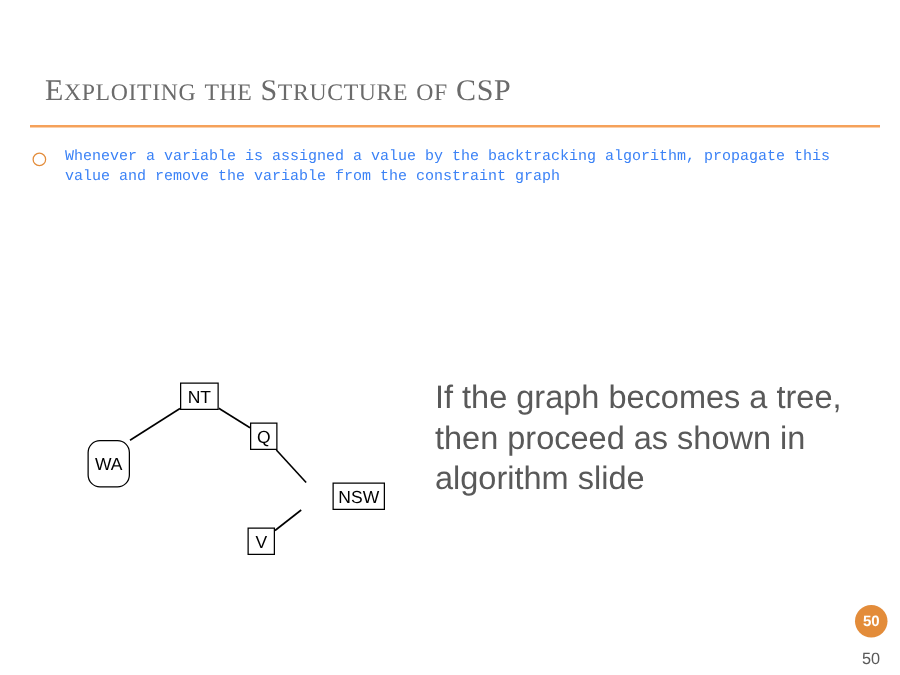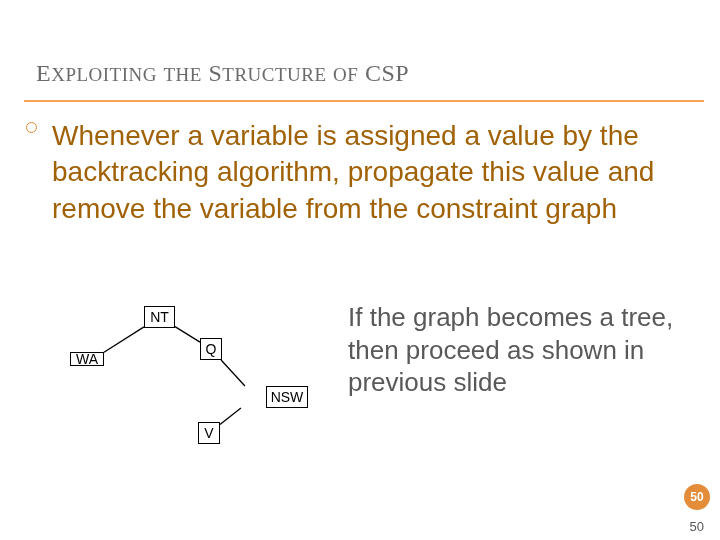--- a/index.html
+++ b/index.html
@@ -21,24 +21,24 @@
     font-variant-caps:small-caps;
   }
   .title-rule{
     position:absolute;
     left:24px;right:16px;top:100px;
     border-top:2px solid #f5a15a;
   }
   .body-text{
     position:absolute;
     left:52px;top:118px;right:30px;
-    font-family:Liberation Sans, sans-serif;
-    font-size:28px;
+    font-family:Liberation Mono, monospace;
+    font-size:12px;
     line-height:1.3;
-    color:#a16207;
+    color:#3b82f6;
   }
   .bullet{
     position:absolute;
     left:26px;top:122px;
     width:11px;height:11px;
     border:1.6px solid #e38c3a;
     border-radius:50%;
     box-sizing:border-box;
   }
   .right-text{
@@ -93,31 +93,31 @@
 </style>
 </head>
 <body>
 
 <div class="title">E<span style="font-size:19px">XPLOITING</span> <span style="font-size:19px">THE</span> S<span style="font-size:19px">TRUCTURE</span> <span style="font-size:19px">OF</span> CSP</div>
 <div class="title-rule"></div>
 
 <div class="bullet"></div>
 <div class="body-text">Whenever a variable is assigned a value by the backtracking algorithm, propagate this value and remove the variable from the constraint graph</div>
 
-<div class="right-text">If the graph becomes a tree, then proceed as shown in previous slide</div>
+<div class="right-text">If the graph becomes a tree, then proceed as shown in algorithm slide</div>
 
 <div class="graph">
   <svg class="edges">
       <line x1="84" y1="26.834482758620688" x2="44" y2="52.213793103448275"></line>
       <line x1="115" y1="26.631067961165048" x2="140" y2="42.16504854368932"></line>
       <line x1="161.08333333333334" y1="60" x2="184.91666666666666" y2="86"></line>
       <line x1="180.94444444444446" y1="108" x2="160" y2="124.3913043478261"></line>
     </svg>
 <div class="node" style="left: 84px; top: 6px; width: 31px; height: 22px;">NT</div>
-    <div class="node" style="left: 10px; top: 52px; width: 34px; height: 14px;">WA</div>
+    <div class="node" style="left: 10px; top: 52px; width: 34px; height: 38px; border-radius: 10px;">WA</div>
     <div class="node" style="left: 140px; top: 38px; width: 22px; height: 22px;">Q</div>
     <div class="node" style="left: 174px; top: 86px; width: 42px; height: 22px; margin-left: 32px;">NSW</div>
     <div class="node" style="left: 138px; top: 122px; width: 22px; height: 22px;">V</div>
   </div>
 
 <div class="slide-num">
   <span>50</span>
 </div>
 <div class="footer-num">50</div>
 

